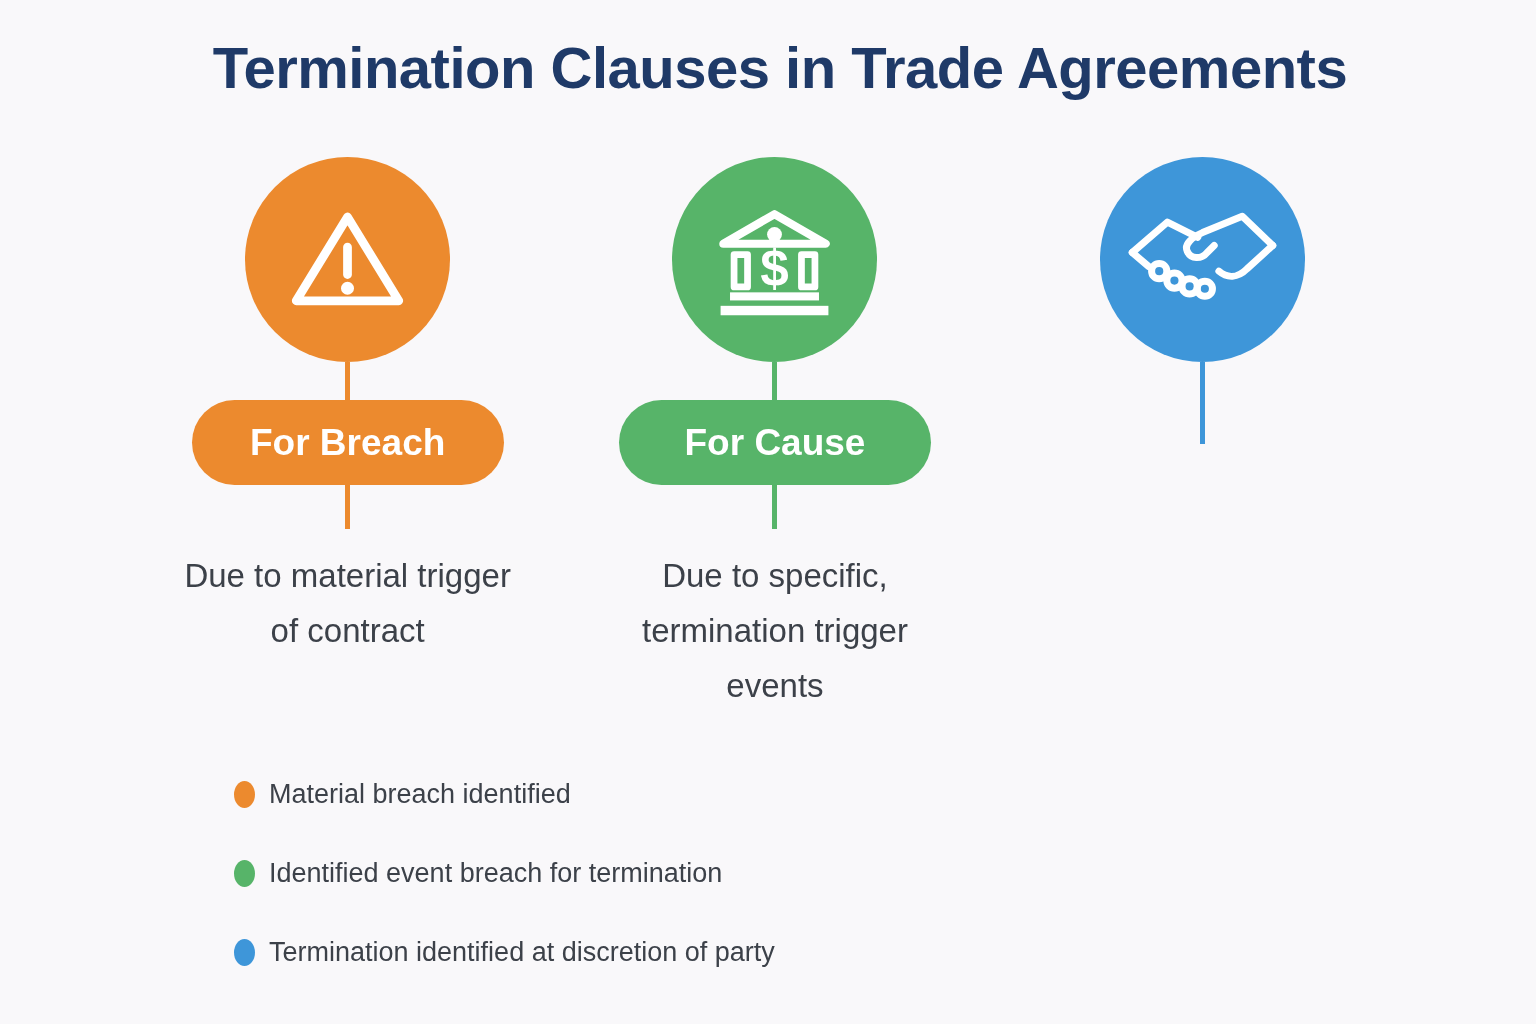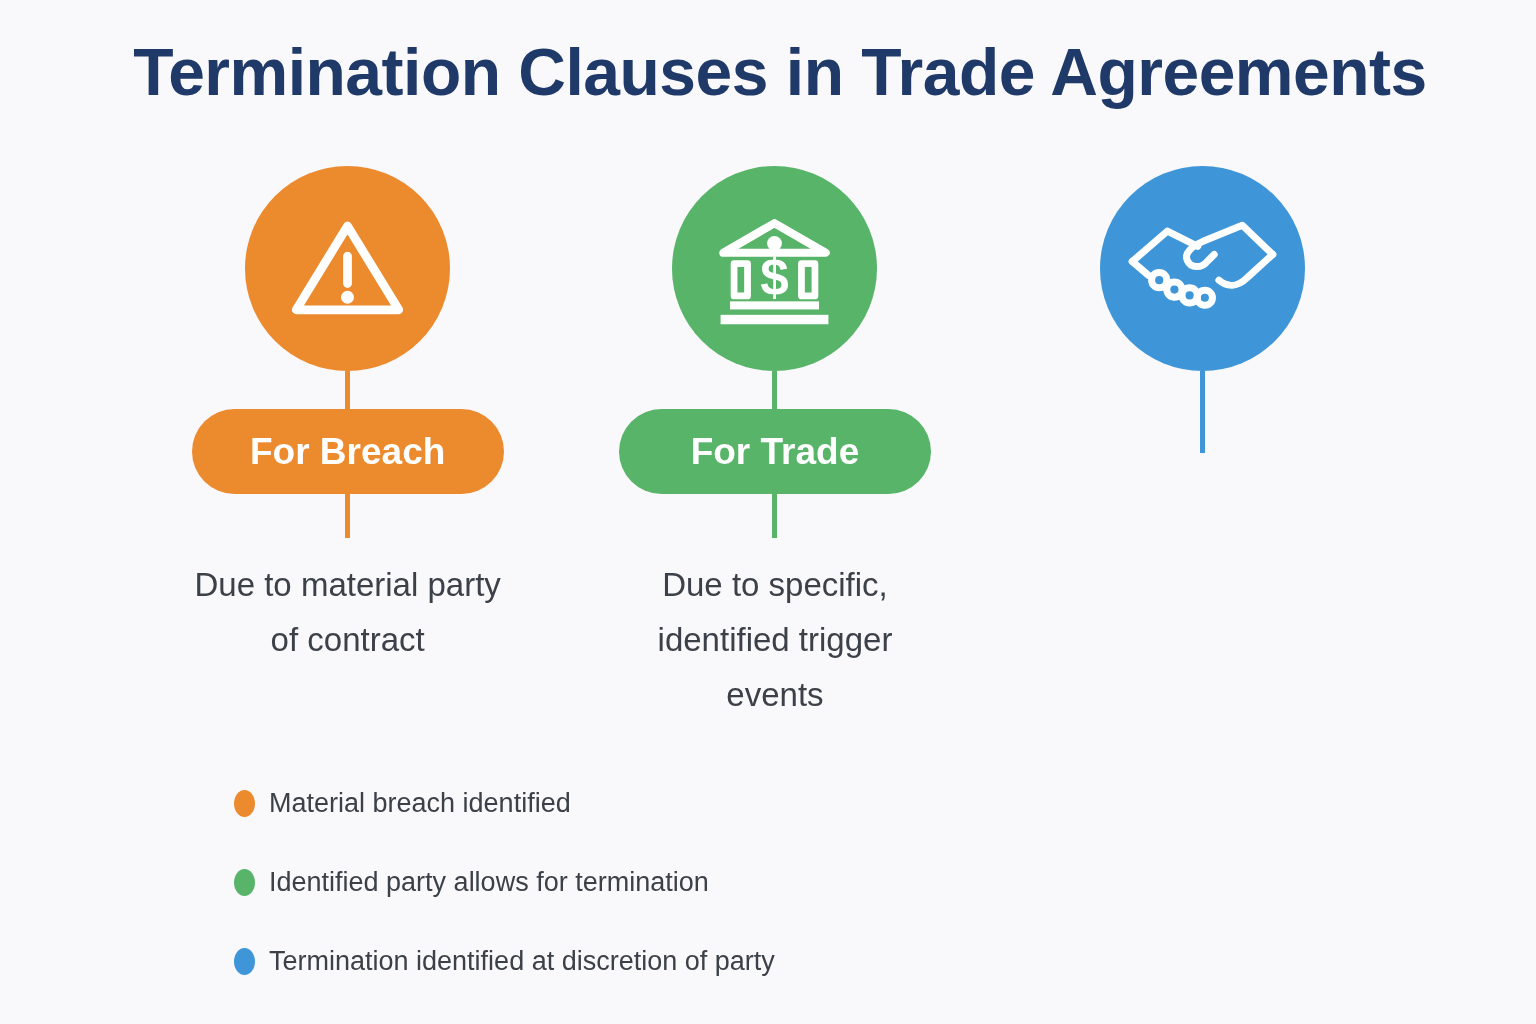--- a/index.html
+++ b/index.html
@@ -7,21 +7,21 @@
     position:relative;
     width:1536px; height:1024px;
     background: var(--background, #F9F8FA);
     overflow:hidden;
     font-family:"Liberation Sans", sans-serif;
   }
   .title {
     padding-top:34px;
     margin-left:24px;
     text-align:center;
-    font-size:66px;
+    font-size:58px;
     font-weight:bold;
     letter-spacing:-0.5px;
     color: var(--title-color, #1F3A68);
   }
   .columns {
     display:flex;
     margin-left:134px;
     width:1282px;
     margin-top:56px;
   }
@@ -92,43 +92,43 @@
               <path d="M50 12 L91 79 L9 79 Z"></path>
               <line x1="50" y1="36" x2="50" y2="58"></line>
             </g>
             <circle cx="50" cy="69" r="5.2" fill="#ffffff"></circle>
           </svg>
         </span>
       </div>
       <div class="vline1"></div>
       <div class="pill">For Breach</div>
       <div class="vline2"></div>
-      <div class="desc">Due to material party of contract</div>
+      <div class="desc">Due to material trigger of contract</div>
     </div>
 
     <div class="col" style="--c: #57B469;">
       <div class="circle">
         <span>
           <svg class="icon-svg" width="135" height="124" viewBox="0 0 100 92">
             <g fill="none" stroke="#ffffff" stroke-width="6" stroke-linejoin="round" stroke-linecap="round">
               <path d="M12 34 L50 12 L88 34 Z"></path>
               <rect x="20" y="42" width="10" height="24" stroke-width="5"></rect>
               <rect x="70" y="42" width="10" height="24" stroke-width="5"></rect>
             </g>
             <circle cx="50" cy="27" r="5.5" fill="#ffffff"></circle>
             <text x="50" y="65" text-anchor="middle" font-family="Liberation Sans, sans-serif" font-size="38" font-weight="bold" fill="#ffffff">$</text>
             <rect x="17" y="70" width="66" height="6" fill="#ffffff"></rect>
             <rect x="10" y="80" width="80" height="7" fill="#ffffff"></rect>
           </svg>
         </span>
       </div>
       <div class="vline1"></div>
-      <div class="pill">For Trade</div>
+      <div class="pill">For Cause</div>
       <div class="vline2"></div>
-      <div class="desc">Due to specific, identified trigger events</div>
+      <div class="desc">Due to specific, termination trigger events</div>
     </div>
 
     <div class="col" style="--c: #3E96D9;">
       <div class="circle">
         <span>
           <svg class="icon-svg" width="155" height="117" viewBox="0 0 132 100">
             <g fill="none" stroke="#ffffff" stroke-width="6" stroke-linejoin="round" stroke-linecap="round">
               <path d="M6 44 L36 18 L62 31"></path>
               <path d="M6 44 L20 56"></path>
               <path d="M126 38 L100 13 L66 27 C57 31 50 37 53 43 C56 50 65 50 70 44 L76 38"></path>
@@ -147,21 +147,21 @@
 
   </div>
 
   <div class="bullets">
     <div class="bullet" style="--c: #EC8A2E;">
       <span class="dot"></span>
       <span class="bullet-text">Material breach identified</span>
     </div>
     <div class="bullet" style="--c: #57B469;">
       <span class="dot"></span>
-      <span class="bullet-text">Identified party allows for termination</span>
+      <span class="bullet-text">Identified event breach for termination</span>
     </div>
     <div class="bullet" style="--c: #3E96D9;">
       <span class="dot"></span>
       <span class="bullet-text">Termination identified at discretion of party</span>
     </div>
   </div>
 
 </div>
 
 </body></html>

